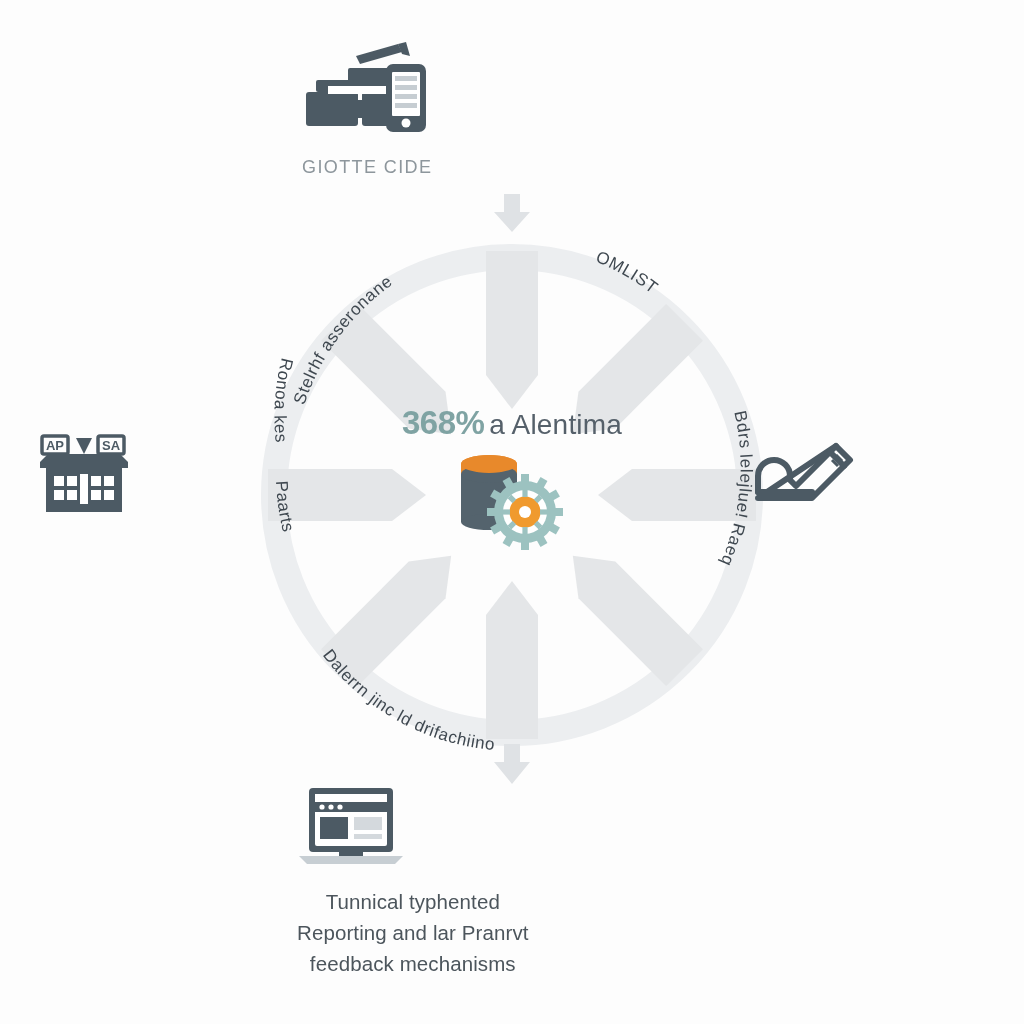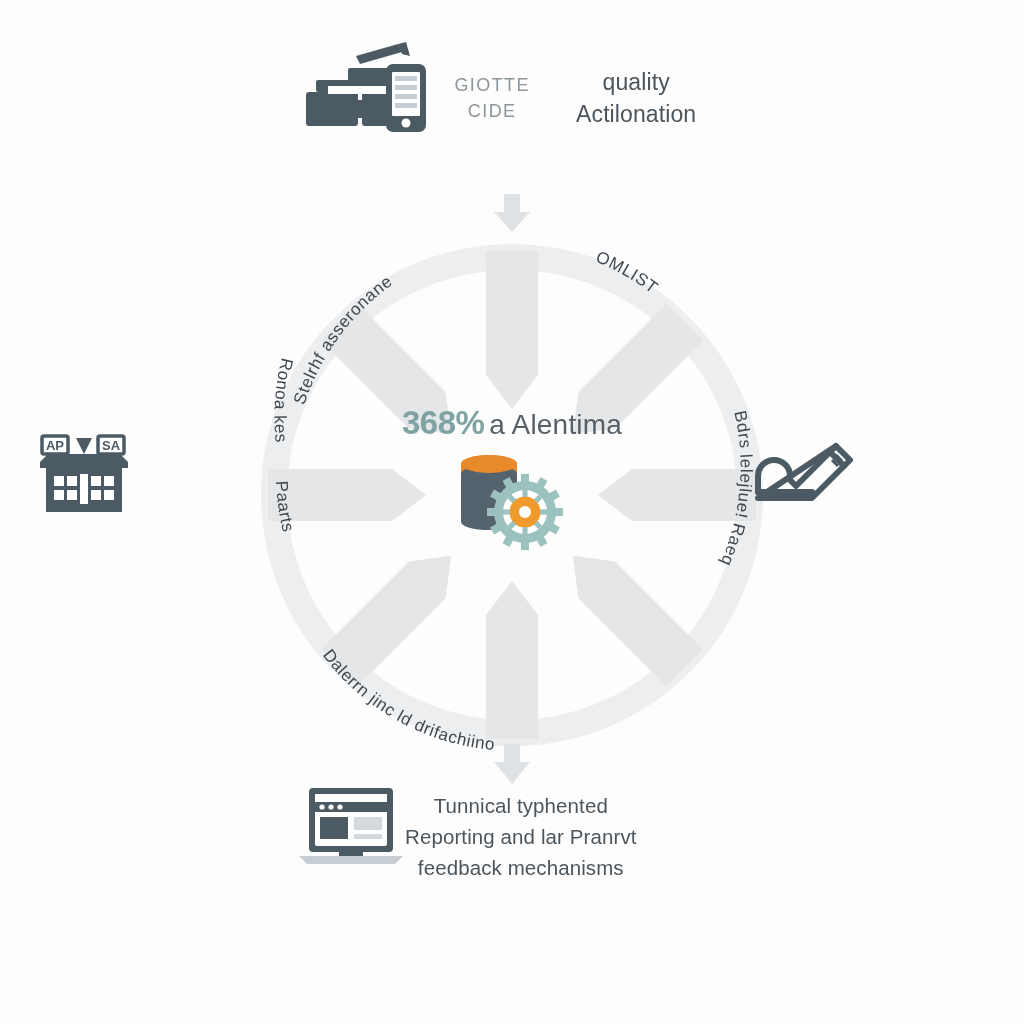--- a/index.html
+++ b/index.html
@@ -27,22 +27,22 @@
     top: 0;
     left: 0;
     width: 1024px;
     height: 1024px;
   }
 
   
   .node {
     position: absolute;
     display: flex;
-    flex-direction: row;
-    align-items: center;
+    flex-direction: column;
+    align-items: flex-start;
     text-align: center;
   }
 
   .node-icon {
     display: block;
     margin-bottom: 14px;
   }
 
   .node-caption {
     color: #4c555c;
@@ -241,21 +241,20 @@
         <g fill="#c6cdd2">
           <rect x="93" y="34" width="22" height="5"></rect>
           <rect x="93" y="43" width="22" height="5"></rect>
           <rect x="93" y="52" width="22" height="5"></rect>
           <rect x="93" y="61" width="22" height="5"></rect>
         </g>
         <circle cx="104" cy="81" r="4.5" fill="#ffffff"></circle>
       </svg>
     </span>
     <div class="node-caption muted-line">GIOTTE CIDE</div>
-    <div class="node-caption" style="font-size:23px;line-height:32px;">quality Actilonation</div>
   </div>
 
   <div class="node" id="node-right">
     <span class="node-icon">
       <svg width="108" height="84" viewBox="0 0 108 84">
         <g fill="none" stroke="#4c5a64" stroke-width="6" stroke-linejoin="round" stroke-linecap="round">
           <path d="M6 56 L6 40 a16 16 0 0 1 32 0 L38 44 L44 50 L84 10"></path>
           <path d="M84 10 L98 24 L60 62 L6 62 Z"></path>
           <path d="M6 56 L60 56"></path>
           <path d="M78 16 L92 30"></path>

